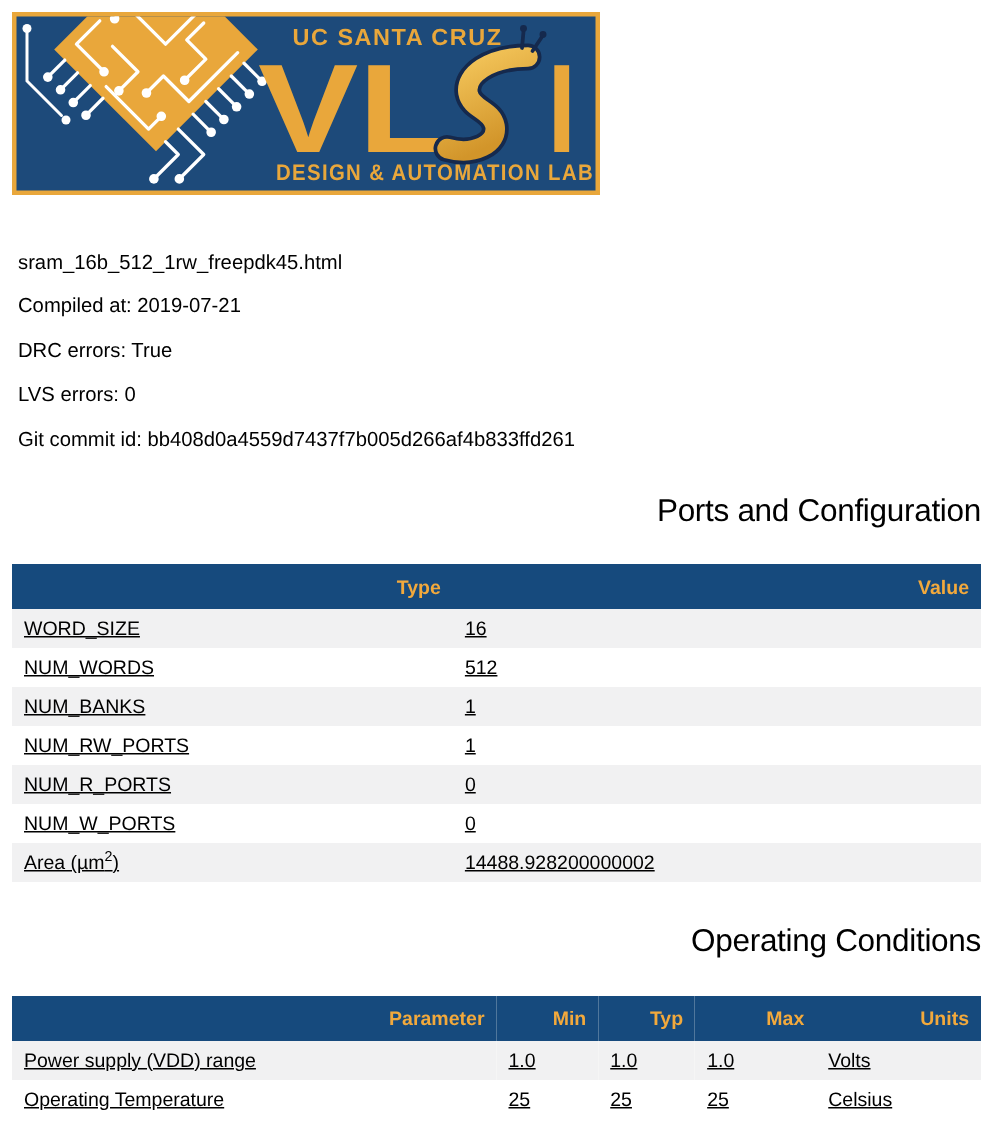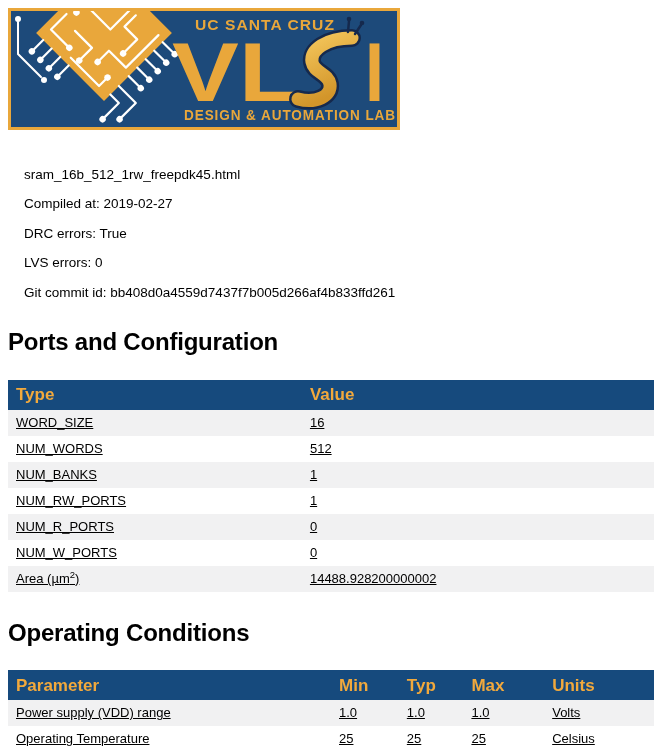--- a/index.html
+++ b/index.html
@@ -15,41 +15,42 @@
     margin:8px;
     width:646px;
     font-family:"Liberation Sans","DejaVu Sans",sans-serif;
     color:#000;
   }
   .logo-wrap{width:392px;height:146px;}
   svg text{font-family:"Liberation Sans","DejaVu Sans",sans-serif;}
   .info-line{
     font-size:13.5px;
     line-height:1.22;
-    margin:13px 0 12px 16px;
+    margin:13px 0 12px 4px;
   }
   h2.section-title{
-    font-size:24px;
-    font-weight:700;
+    font-size:21px;
+    font-weight:400;
     letter-spacing:-0.2px;
     margin:28px 0 0 0;
     line-height:1.1;
+    text-align:right;
   }
   table.report{
     border-collapse:collapse;
     width:100%;
     margin-top:24px;
     table-layout:fixed;
   }
   table.report th{
     background:var(--tbl-blue,#164a7d);
     color:var(--tbl-gold,#f2a93c);
-    font-size:17px;
+    font-size:13px;
     font-weight:700;
-    text-align:left;
+    text-align:right;
     padding:7.5px 8px;
     line-height:15px;
   }
   table.report td{
     font-size:13px;
     padding:5px 8px;
     line-height:16px;
     text-decoration:underline;
   }
   table.report tbody tr:nth-child(odd){background:var(--stripe,#f1f1f2);}
@@ -151,21 +152,21 @@
 
       <text x="357" y="93" font-size="84" font-weight="bold" textLength="19" lengthAdjust="spacingAndGlyphs" fill="var(--logo-gold,#e9a73b)">I</text>
 
       <text x="176" y="112" font-size="15" font-weight="bold" letter-spacing="1" textLength="212" lengthAdjust="spacingAndGlyphs" fill="var(--logo-gold,#e9a73b)">DESIGN &amp; AUTOMATION LAB</text>
     </g>
   </svg>
 </div>
 
 <div>
     <p class="info-line">sram_16b_512_1rw_freepdk45.html</p>
-    <p class="info-line">Compiled at: 2019-02-27</p>
+    <p class="info-line">Compiled at: 2019-07-21</p>
     <p class="info-line">DRC errors: True</p>
     <p class="info-line">LVS errors: 0</p>
     <p class="info-line">Git commit id: bb408d0a4559d7437f7b005d266af4b833ffd261</p>
   </div>
 
 <h2 class="section-title">Ports and Configuration</h2>
 <table class="report ports-table">
   <thead>
       <tr>
         <th>Type</th>

